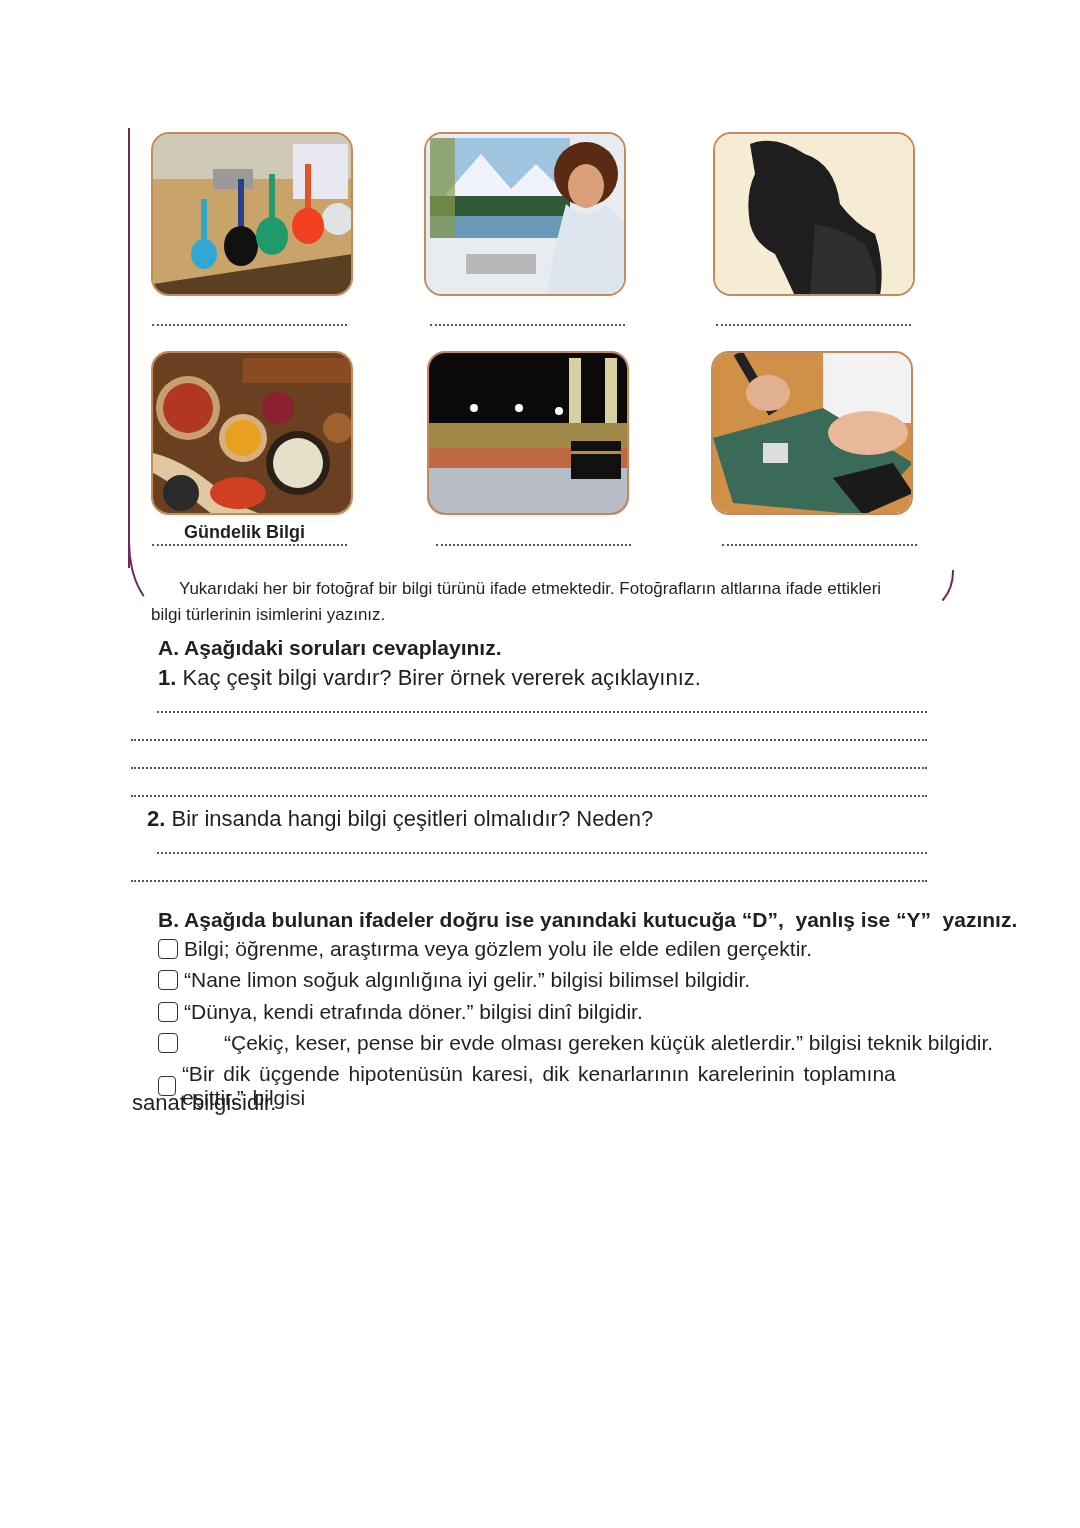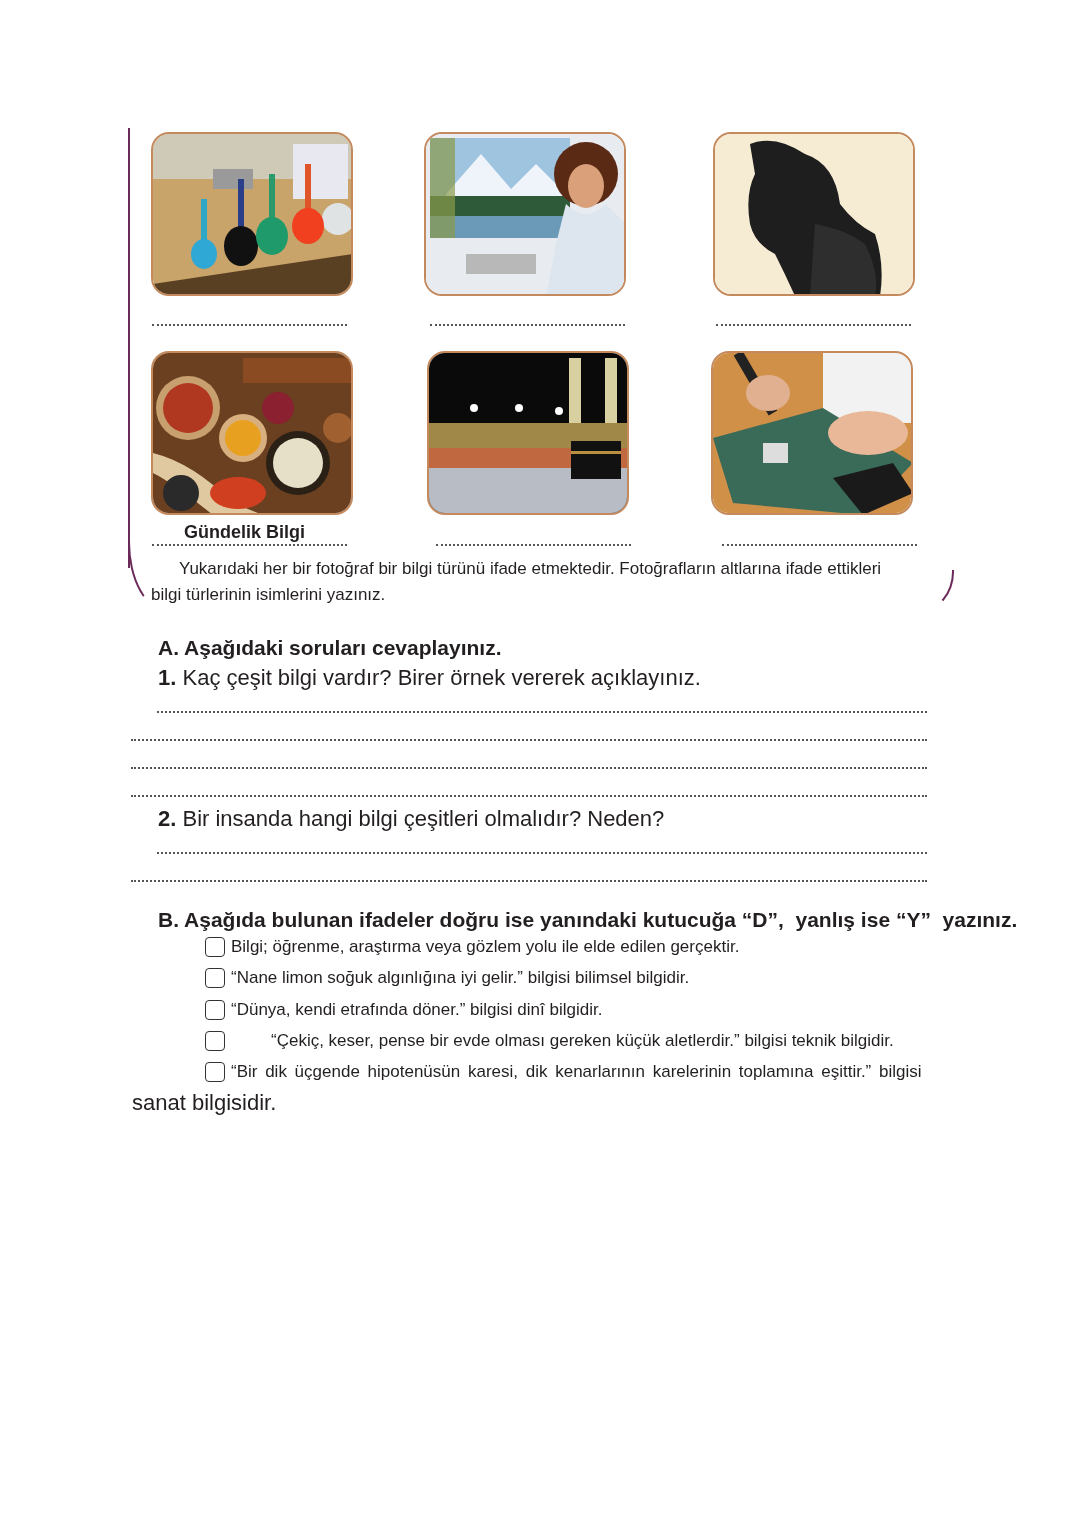--- a/index.html
+++ b/index.html
@@ -7,25 +7,25 @@
          font-family: "Liberation Sans", sans-serif; color: #231f20; }
   .frame-left { position: absolute; left: 128px; top: 128px; width: 2px; height: 440px; background: #6b2a5a; }
   .frame-curve-left { position: absolute; left: 128px; top: 540px; width: 40px; height: 70px;
          border-left: 2px solid #6b2a5a; border-bottom: 2px solid #6b2a5a; border-bottom-left-radius: 40px 70px;
          border-bottom-color: transparent; }
   .frame-curve-right { position: absolute; left: 918px; top: 570px; width: 34px; height: 40px;
          border-right: 2px solid #6b2a5a; border-bottom-right-radius: 34px 40px; border-bottom: 2px solid transparent; }
   .photo { position: absolute; width: 202px; height: 164px; border: 2px solid #c48a5e; border-radius: 18px; overflow: hidden; box-sizing: border-box; }
   .dots { position: absolute; height: 2px; border-bottom: 2px dotted #555; }
   .label-gundelik { position: absolute; left: 184px; top: 522px; font-size: 18px; font-weight: bold; text-align: right; }
-  .para { position: absolute; font-size: 17px; line-height: 26px; }
+  .para { position: absolute; font-size: 17px; line-height: 26px; margin-top: 20px; }
   .h-bold { position: absolute; font-size: 21px; font-weight: bold; }
   .q { position: absolute; font-size: 22px; }
   .q b { font-weight: bold; }
-  .cb-row { position: absolute; left: 158px; font-size: 17px; display: flex; align-items: flex-end; margin-left: 47px; }
+  .cb-row { position: absolute; left: 158px; font-size: 21px; display: flex; align-items: center; }
   .cb { width: 20px; height: 20px; border: 1.5px solid #333; border-radius: 4px; margin-right: 6px; box-sizing: border-box; background: #fff; }
 </style>
 </head>
 <body>
 
 <div class="frame-left"></div>
 <div class="frame-curve-left"></div>
 <div class="frame-curve-right"></div>
 
 <div class="photo" style="left:151px;top:132px;">
@@ -130,21 +130,21 @@
 <div class="h-bold" style="left:158px;top:636px;">A. Aşağıdaki soruları cevaplayınız.</div>
 <div class="q" style="left:158px;top:665px;">
   <b>1.</b>
   <span>Kaç çeşit bilgi vardır? Birer örnek vererek açıklayınız.</span>
 </div>
 <div class="dots" style="left:157px;top:709px;width:770px;"></div>
 <div class="dots" style="left:131px;top:737px;width:796px;"></div>
 <div class="dots" style="left:131px;top:765px;width:796px;"></div>
 <div class="dots" style="left:131px;top:793px;width:796px;"></div>
 
-<div class="q" style="left:158px;top:806px;text-align:center;">
+<div class="q" style="left:147px;top:806px;text-align:center;">
   <b>2.</b>
   <span>Bir insanda hangi bilgi çeşitleri olmalıdır? Neden?</span>
 </div>
 <div class="dots" style="left:157px;top:850px;width:770px;"></div>
 <div class="dots" style="left:131px;top:878px;width:796px;"></div>
 
 <div class="h-bold" style="left:158px;top:908px;white-space:pre;">B. Aşağıda bulunan ifadeler doğru ise yanındaki kutucuğa “D”,  yanlış ise “Y”  yazınız.</div>
 
 <div class="cb-row" style="top:937px;">
   <div class="cb"></div>

